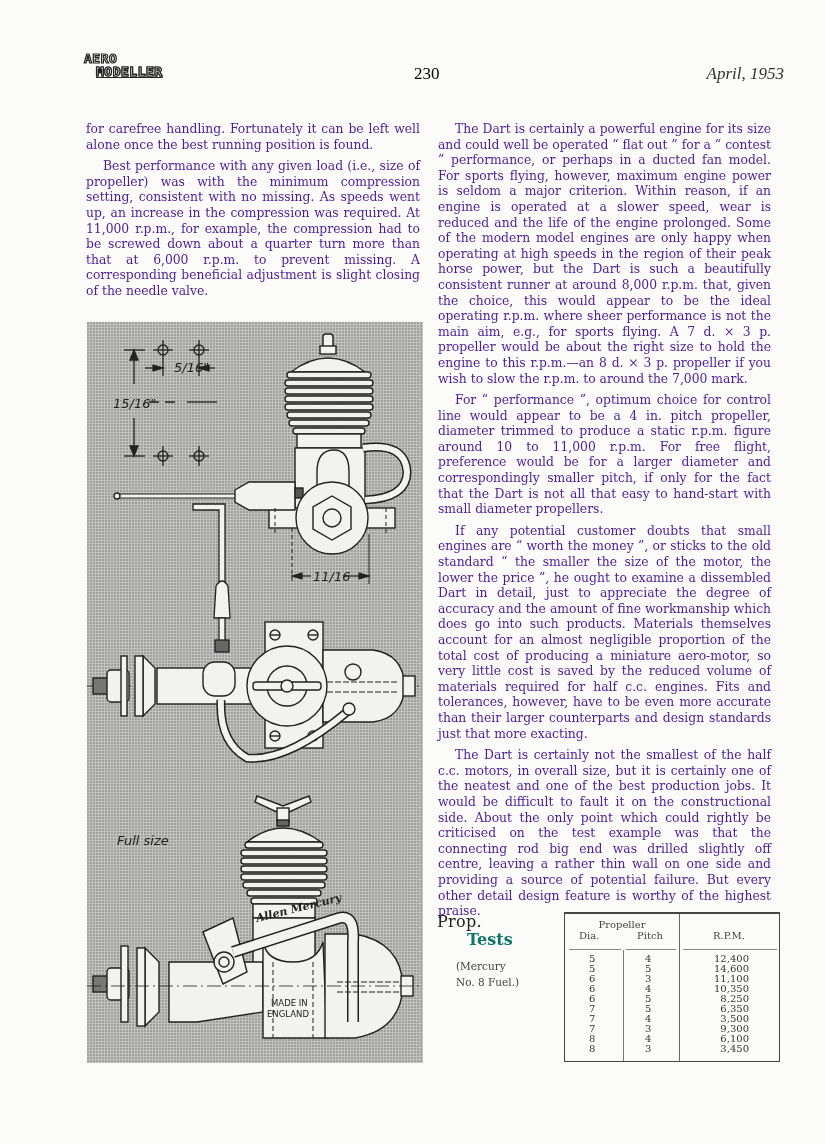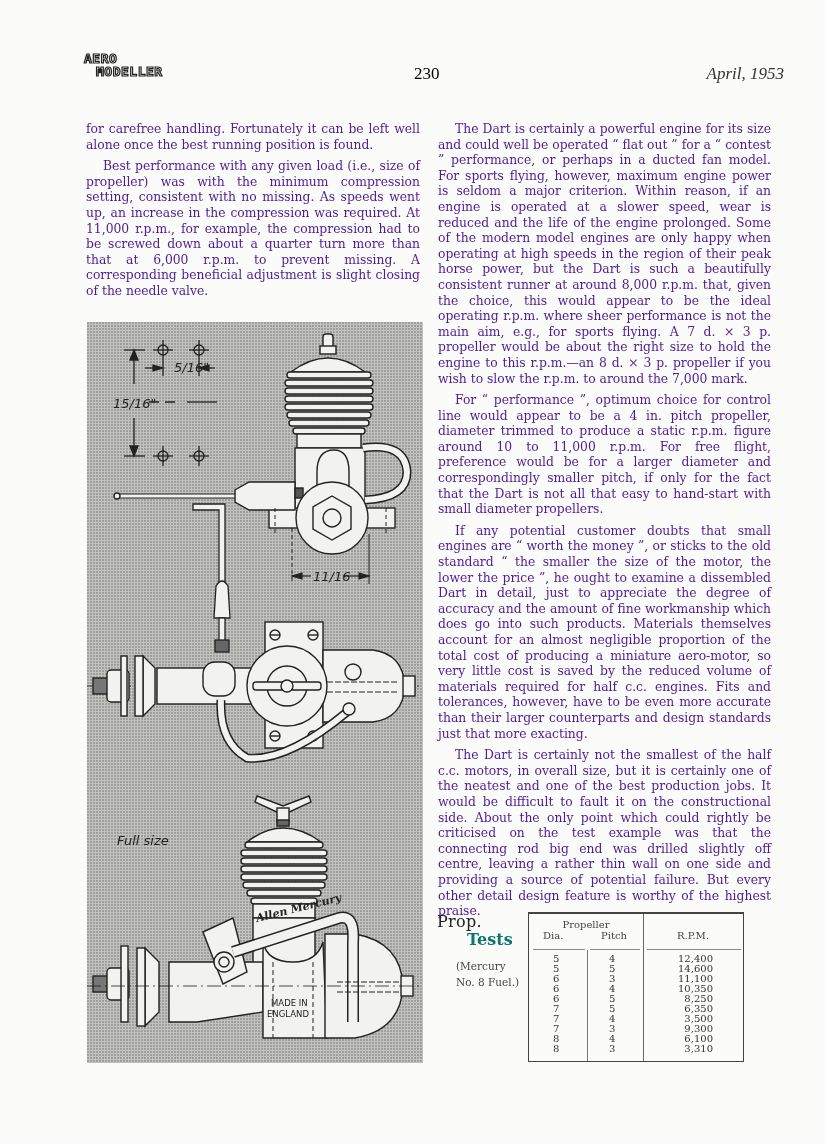--- a/index.html
+++ b/index.html
@@ -5,39 +5,39 @@
   html, body { margin: 0; padding: 0; }
   body {
     width: 825px; height: 1144px; position: relative; overflow: hidden;
     background: #fbfbf9;
     font-family: "DejaVu Serif", "Liberation Serif", serif;
     color: #2a2a2a;
   }
   .page-header { position: absolute; left: 84px; top: 52px; width: 700px; height: 40px; }
   .logo { position: absolute; left: 0; top: 0; font-family: "DejaVu Sans Mono", monospace; font-weight: bold; color: #fff; line-height: 13px; font-size: 13px; letter-spacing: 0.5px; }
   .logo span { display: block; -webkit-text-stroke: 1.2px #222; text-shadow: 0 0 0 #222; }
-  .logo .l2 { padding-left: 12px; }
+  .logo .l2 { padding-left: 12px; text-decoration: underline; }
   .page-number { position: absolute; left: 330px; top: 12px; font-family: "Liberation Serif", serif; font-size: 17px; color: #000000; }
   .issue-date { position: absolute; right: 0; top: 12px; font-family: "Liberation Serif", serif; font-style: italic; font-size: 17px; color: #333; }
 
   .col { position: absolute; font-size: 12.35px; line-height: 15.6px; text-align: justify; color: #4c1d95; }
   .col p { margin: 0 0 6px 0; text-indent: 17px; hyphens: manual; }
   .col p.noindent { text-indent: 0; }
   .col-left { left: 86px; top: 122px; width: 334px; }
   .col-right { left: 438px; top: 122px; width: 333px; }
 
   .figure { position: absolute; left: 87px; top: 322px; width: 336px; height: 741px; }
   .figure svg { display: block; }
 
   .prop-tests { position: absolute; left: 437px; top: 912px; width: 110px; }
   .prop-title-1 { font-family: "DejaVu Serif", serif; font-weight: 400; font-size: 16px; color: #222; letter-spacing: 0.3px; }
   .prop-title-2 { font-family: "DejaVu Serif", serif; font-weight: 900; font-size: 16px; color: #0f766e; padding-left: 30px; margin-top: -1px; }
   .prop-note { font-size: 10.5px; color: #444; line-height: 16px; margin-top: 9px; padding-left: 19px; }
 
-  .table-box { position: absolute; left: 528px; top: 912px; width: 216px; height: 150px; border: 1.5px solid #444; border-top-width: 2px; box-sizing: border-box; }
+  .table-box { position: absolute; left: 564px; top: 912px; width: 216px; height: 150px; border: 1.5px solid #444; border-top-width: 2px; box-sizing: border-box; }
   .t-head-group { position: absolute; left: 0; top: 5px; width: 114px; text-align: center; font-size: 10px; color: #444; }
   .t-h { position: absolute; top: 16px; font-size: 10px; color: #444; }
   .t-h.dia { left: 14px; }
   .t-h.pitch { left: 72px; }
   .t-h.rpm { left: 148px; }
   .t-vline-main { position: absolute; left: 114px; top: 0; bottom: 0; border-left: 1.5px solid #666; }
   .t-vline-sub { position: absolute; left: 58px; top: 36px; bottom: 0; border-left: 1.2px solid #777; }
   .t-hline { position: absolute; top: 35px; height: 0; border-top: 1.2px solid #888; }
   .t-hline.a { left: 4px; width: 52px; }
   .t-hline.b { left: 61px; width: 50px; }
@@ -339,16 +339,16 @@
         <span class="c3">9,300</span>
       </div>
       <div class="t-row">
         <span class="c1">8</span>
         <span class="c2">4</span>
         <span class="c3">6,100</span>
       </div>
       <div class="t-row">
         <span class="c1">8</span>
         <span class="c2">3</span>
-        <span class="c3">3,310</span>
+        <span class="c3">3,450</span>
       </div>
     </div>
 </div>
 
 </body></html>

